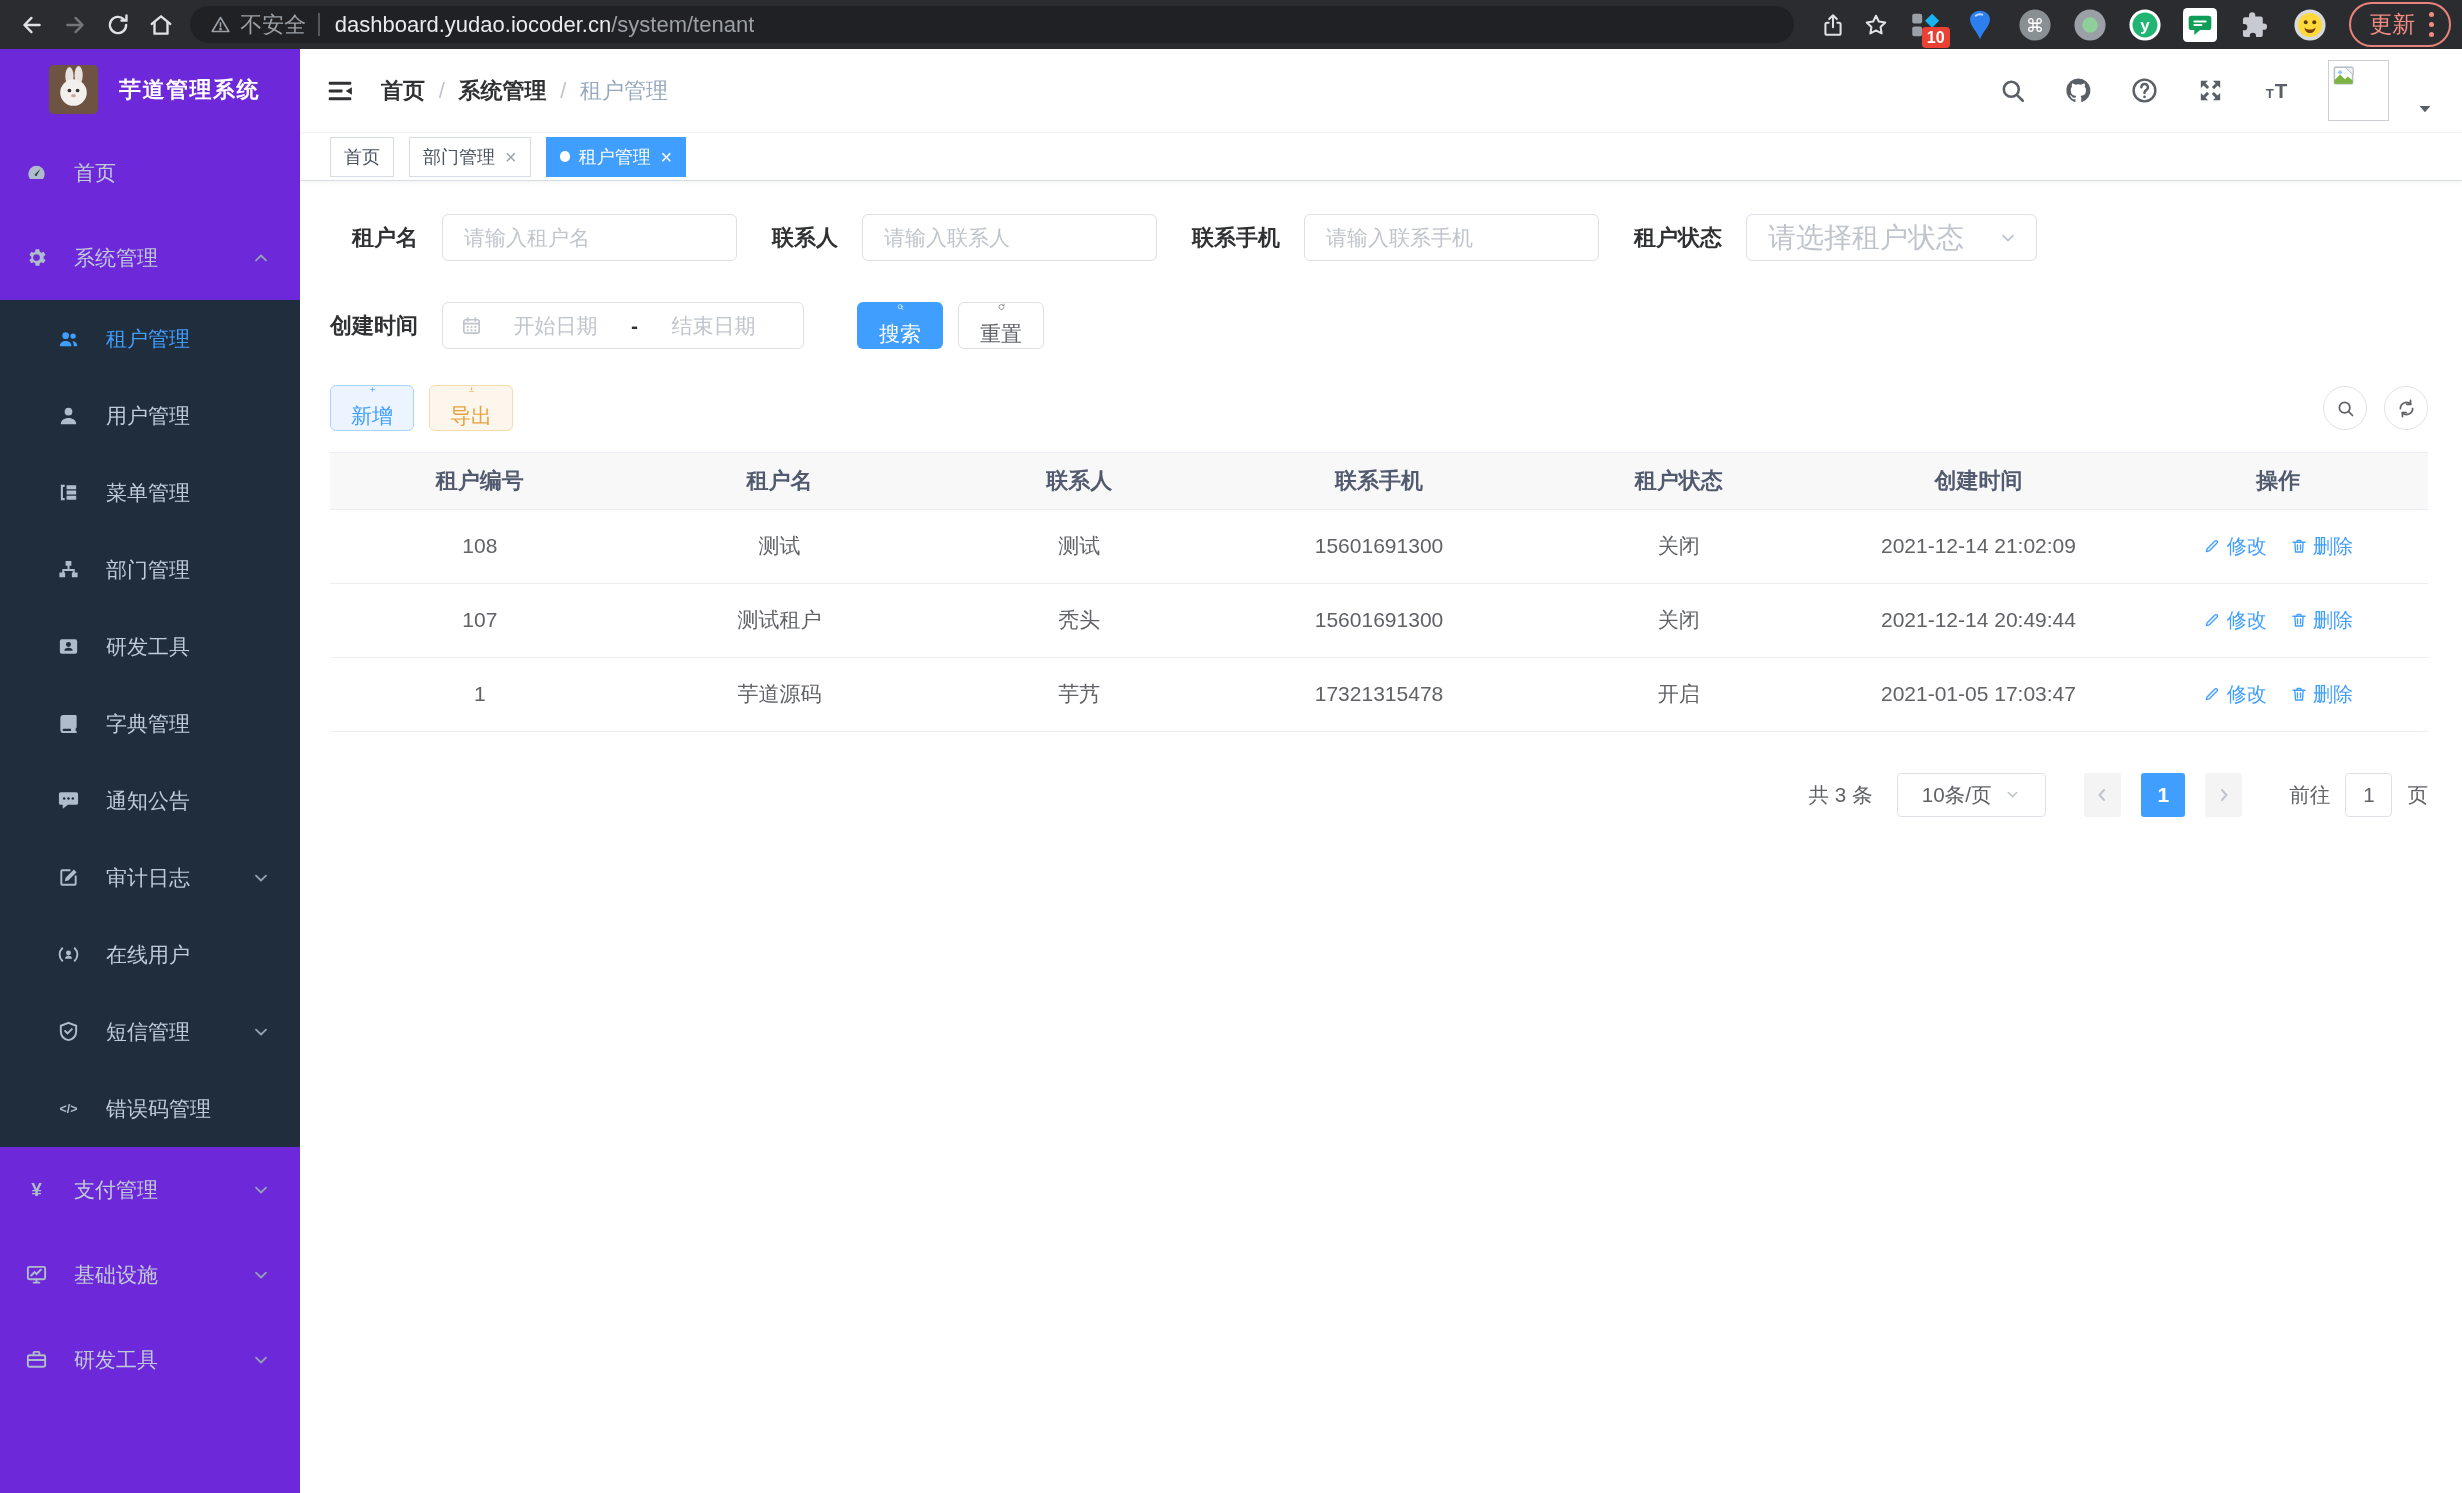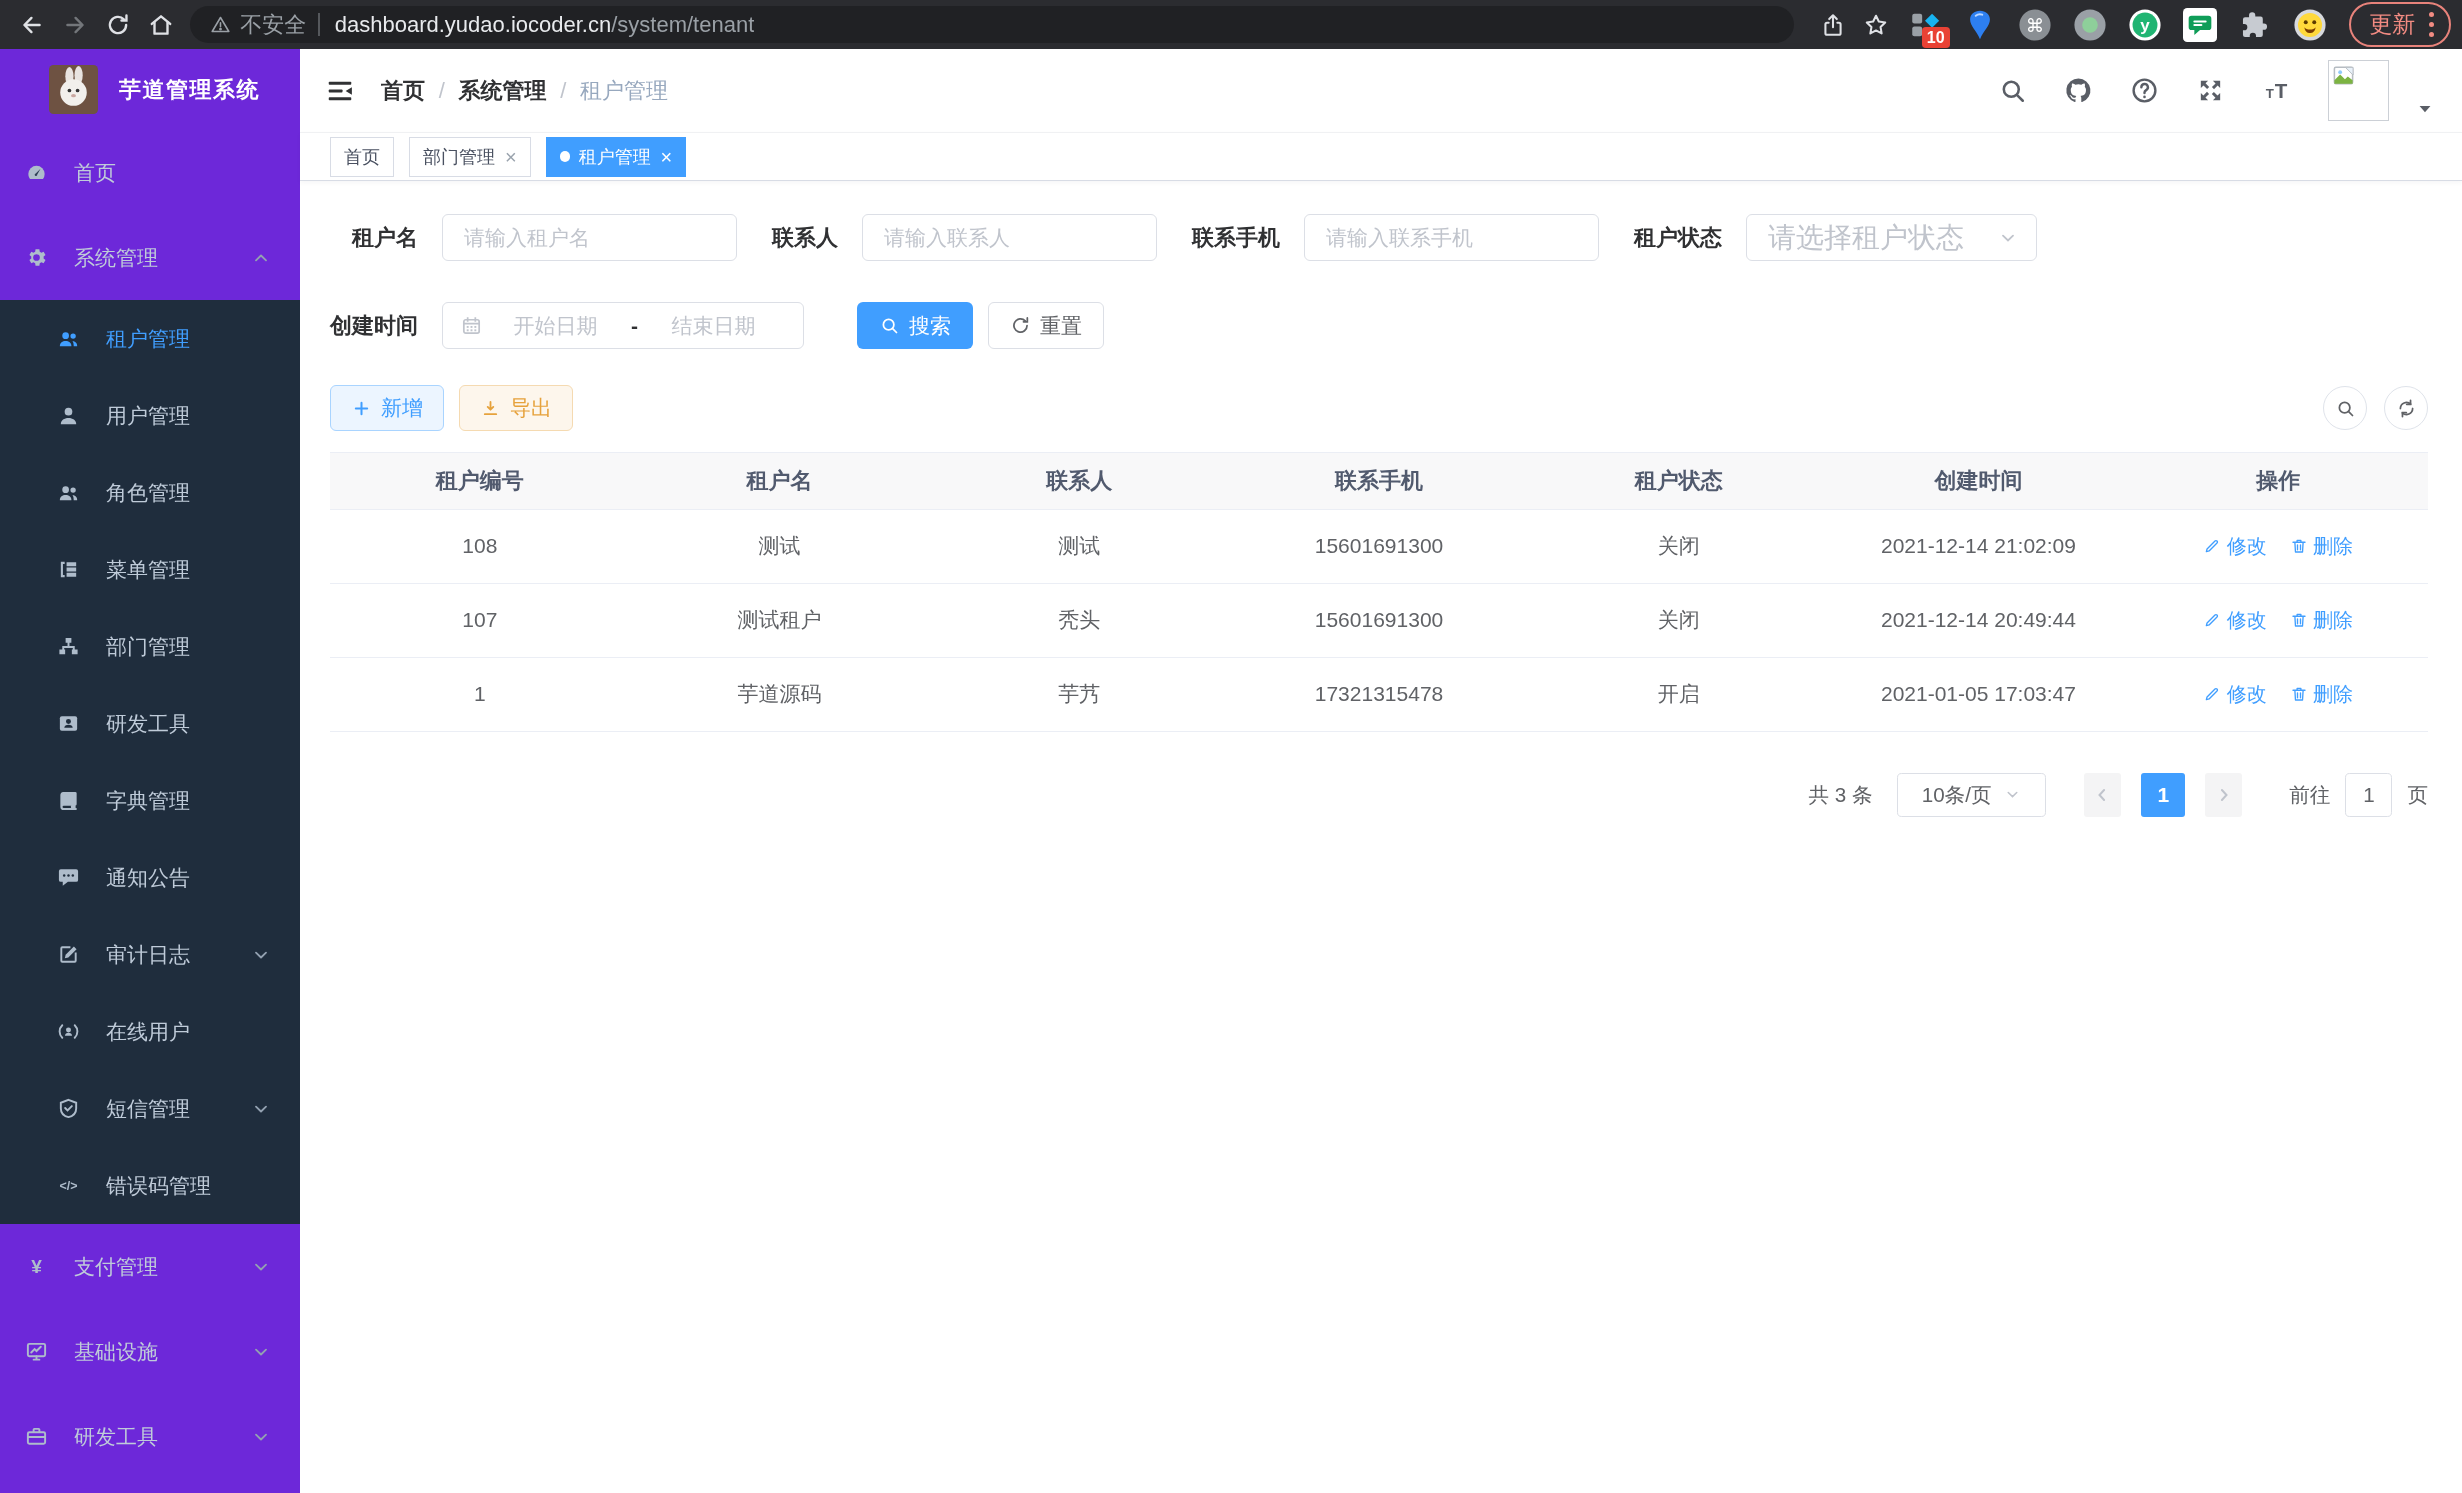--- a/index.html
+++ b/index.html
@@ -93,21 +93,21 @@
     align-items:center; justify-content:space-between; padding:0 18px 0 21px; font-size:28px; color:#c0c4cc; cursor:pointer; background:#fff; }
   .f-select svg { width:20px; height:20px; color:#c0c4cc; }
   .daterange { width:362px; height:47px; border:1.5px solid #dcdfe6; border-radius:6px; display:flex;
     align-items:center; padding:0 17px; font-size:21px; color:#c0c4cc; background:#fff; cursor:pointer; }
   .daterange .cal { width:23px; height:23px; color:#c0c4cc; flex:0 0 auto; }
   .dr-txt { flex:1 1 auto; text-align:center; }
   .dr-sep { color:#303133; font-weight:bold; padding:0 3px; }
 
   .btn { height:47px; border-radius:6px; font-size:21px; display:inline-flex; align-items:center;
     justify-content:flex-end; gap:9px; padding:0 21px; border:1.5px solid transparent; cursor:pointer;
-    font-family:inherit; white-space:nowrap; background:#fff; }
+    font-family:inherit; white-space:nowrap; background:#fff;flex-direction:column; }
   .btn svg { width:21px; height:21px; }
   .btn-search { background:#409eff; color:#fff; margin-left:18px; }
   .btn-reset  { border-color:#dcdfe6; color:#606266; margin-left:15px; }
 
   .toolbar { margin-top:36px; display:flex; align-items:center; }
   .btn-add { height:46px; background:#ecf5ff; border-color:#a9d4ff; color:#409eff; padding:0 20px; }
   .btn-export { height:46px; background:#fdf6ec; border-color:#f5dab1; color:#e6a23c; padding:0 20px; margin-left:15px; }
   .toolbar-right { margin-left:auto; display:flex; gap:17px; }
   .circle-btn { width:44px; height:44px; border-radius:50%; border:1.5px solid #dfe3ea; background:#fff;
     display:flex; align-items:center; justify-content:center; color:#606266; cursor:pointer; }
@@ -310,31 +310,20 @@
             <span class="mi-label">租户管理</span>
           </div>
           <div class="menu-item level2">
             <span class="mi-icon">
               <svg viewBox="0 0 24 24" width="23" height="23">
                 <circle cx="12" cy="8" r="4" fill="currentColor"></circle>
                 <path d="M4 20.5c0-3.5 3.6-6 8-6s8 2.5 8 6v.5H4z" fill="currentColor"></path>
               </svg>
             </span>
             <span class="mi-label">用户管理</span>
-          </div>
-          <div class="menu-item level2">
-            <span class="mi-icon">
-              <svg viewBox="0 0 24 24" width="23" height="23">
-                <circle cx="9" cy="9" r="3.5" fill="currentColor"></circle>
-                <path d="M3 19.5c0-3 2.7-5 6-5s6 2 6 5v.5H3z" fill="currentColor"></path>
-                <circle cx="16.8" cy="9.5" r="2.8" fill="currentColor"></circle>
-                <path d="M16.2 14.6c2.8.3 4.8 2.1 4.8 4.4v1h-3.6v-1c0-1.7-.4-3.2-1.2-4.4z" fill="currentColor"></path>
-              </svg>
-            </span>
-            <span class="mi-label">角色管理</span>
           </div>
           <div class="menu-item level2">
             <span class="mi-icon">
               <svg viewBox="0 0 24 24" width="23" height="23">
                 <path fill="currentColor" d="M4 4h4v2.2H6.2v11.6H8V20H4zM10 4.5h10v4H10zM10 10h10v4H10zM10 15.5h10v4H10z"></path>
               </svg>
             </span>
             <span class="mi-label">菜单管理</span>
           </div>
           <div class="menu-item level2">

